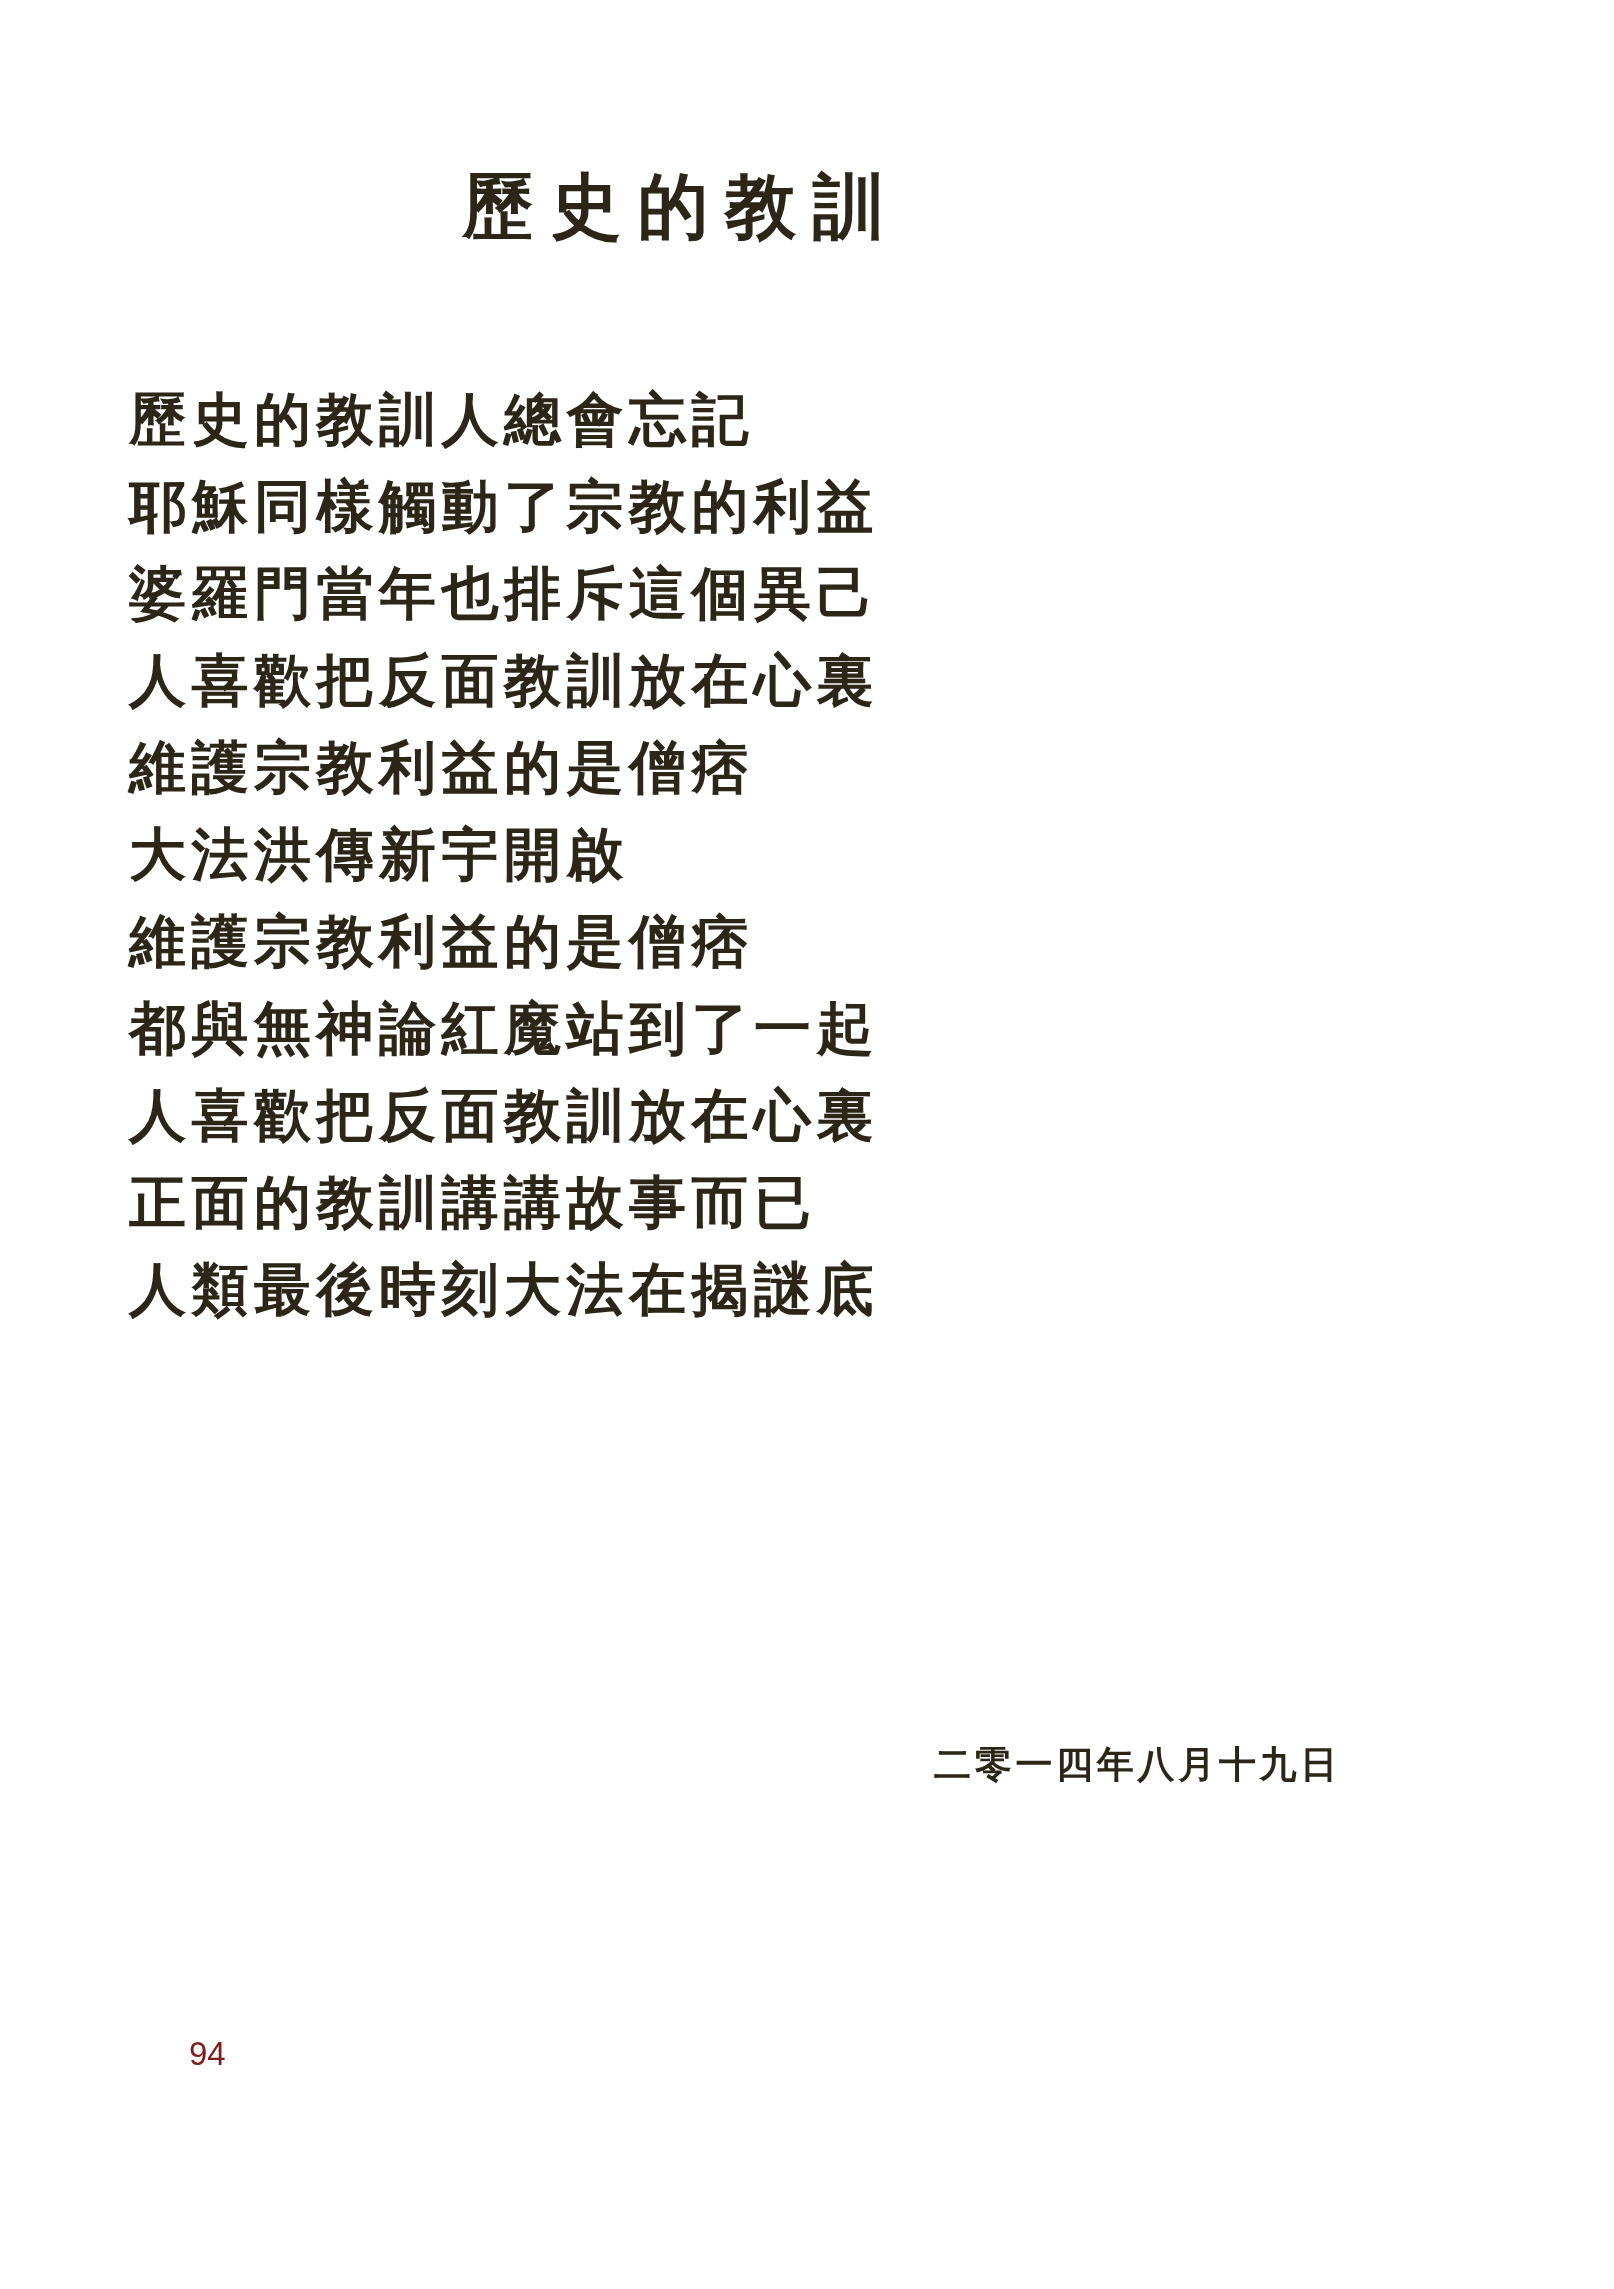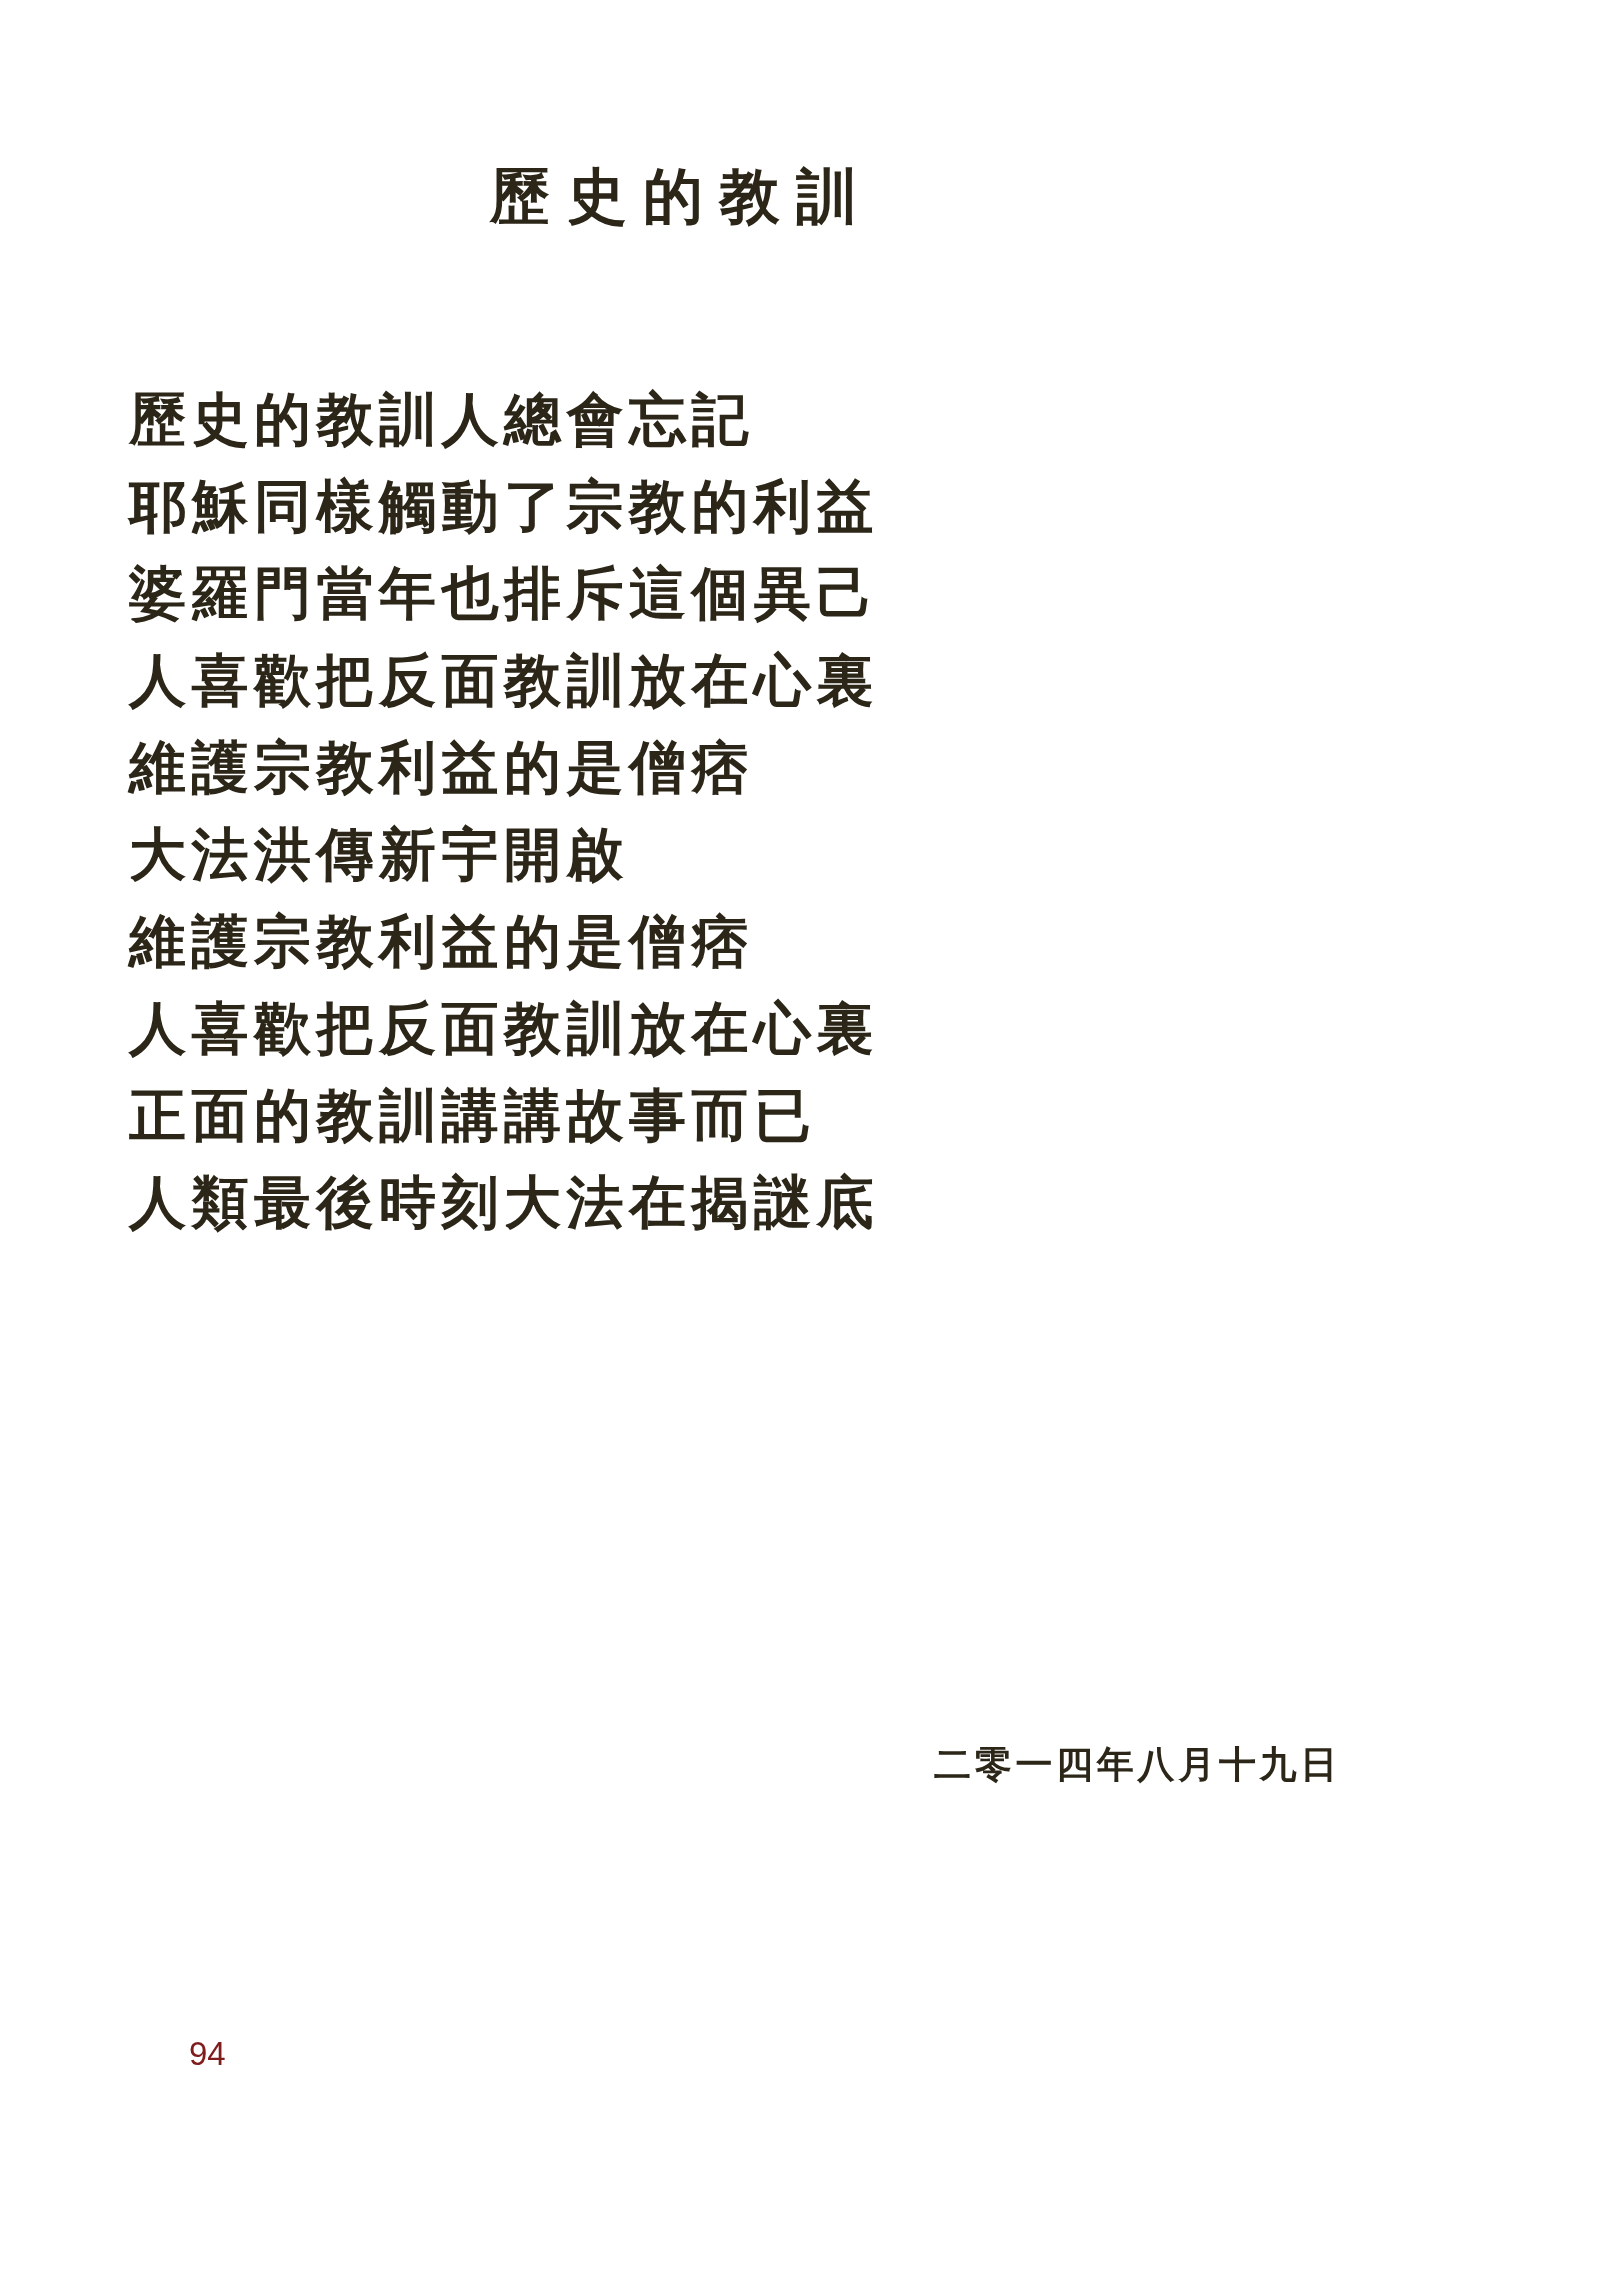--- a/index.html
+++ b/index.html
@@ -17,23 +17,23 @@
     background: #ffffff;
     overflow: hidden;
     box-sizing: border-box;
   }
   .poem-title {
     position: absolute;
     top: 168px;
     left: 0;
     width: 1346px;
     text-align: center;
-    font-family: Liberation Mono, monospace;
+    font-family: Liberation Serif, serif;
     font-weight: bold;
-    font-size: 60px;
+    font-size: 71px;
     line-height: 1.1;
     letter-spacing: 16.6px;
     color: #2b2617;
     text-indent: 16.6px;
     white-space: nowrap;
   }
   .poem-body {
     position: absolute;
     top: 375px;
     left: 129px;
@@ -80,20 +80,21 @@
   <div class="poem-title">歷史的教訓</div>
 
   <div class="poem-body">
     <div class="poem-line">歷史的教訓人總會忘記</div>
     <div class="poem-line">耶穌同樣觸動了宗教的利益</div>
     <div class="poem-line">婆羅門當年也排斥這個異己</div>
     <div class="poem-line">人喜歡把反面教訓放在心裏</div>
     <div class="poem-line">維護宗教利益的是僧痞</div>
     <div class="poem-line">大法洪傳新宇開啟</div>
     <div class="poem-line">維護宗教利益的是僧痞</div>
+    <div class="poem-line">都與無神論紅魔站到了一起</div>
     <div class="poem-line">人喜歡把反面教訓放在心裏</div>
     <div class="poem-line">正面的教訓講講故事而已</div>
     <div class="poem-line">人類最後時刻大法在揭謎底</div>
   </div>
 
   <div class="poem-date">二零一四年八月十九日</div>
 
   <div class="page-number">94</div>
 
 </div>

